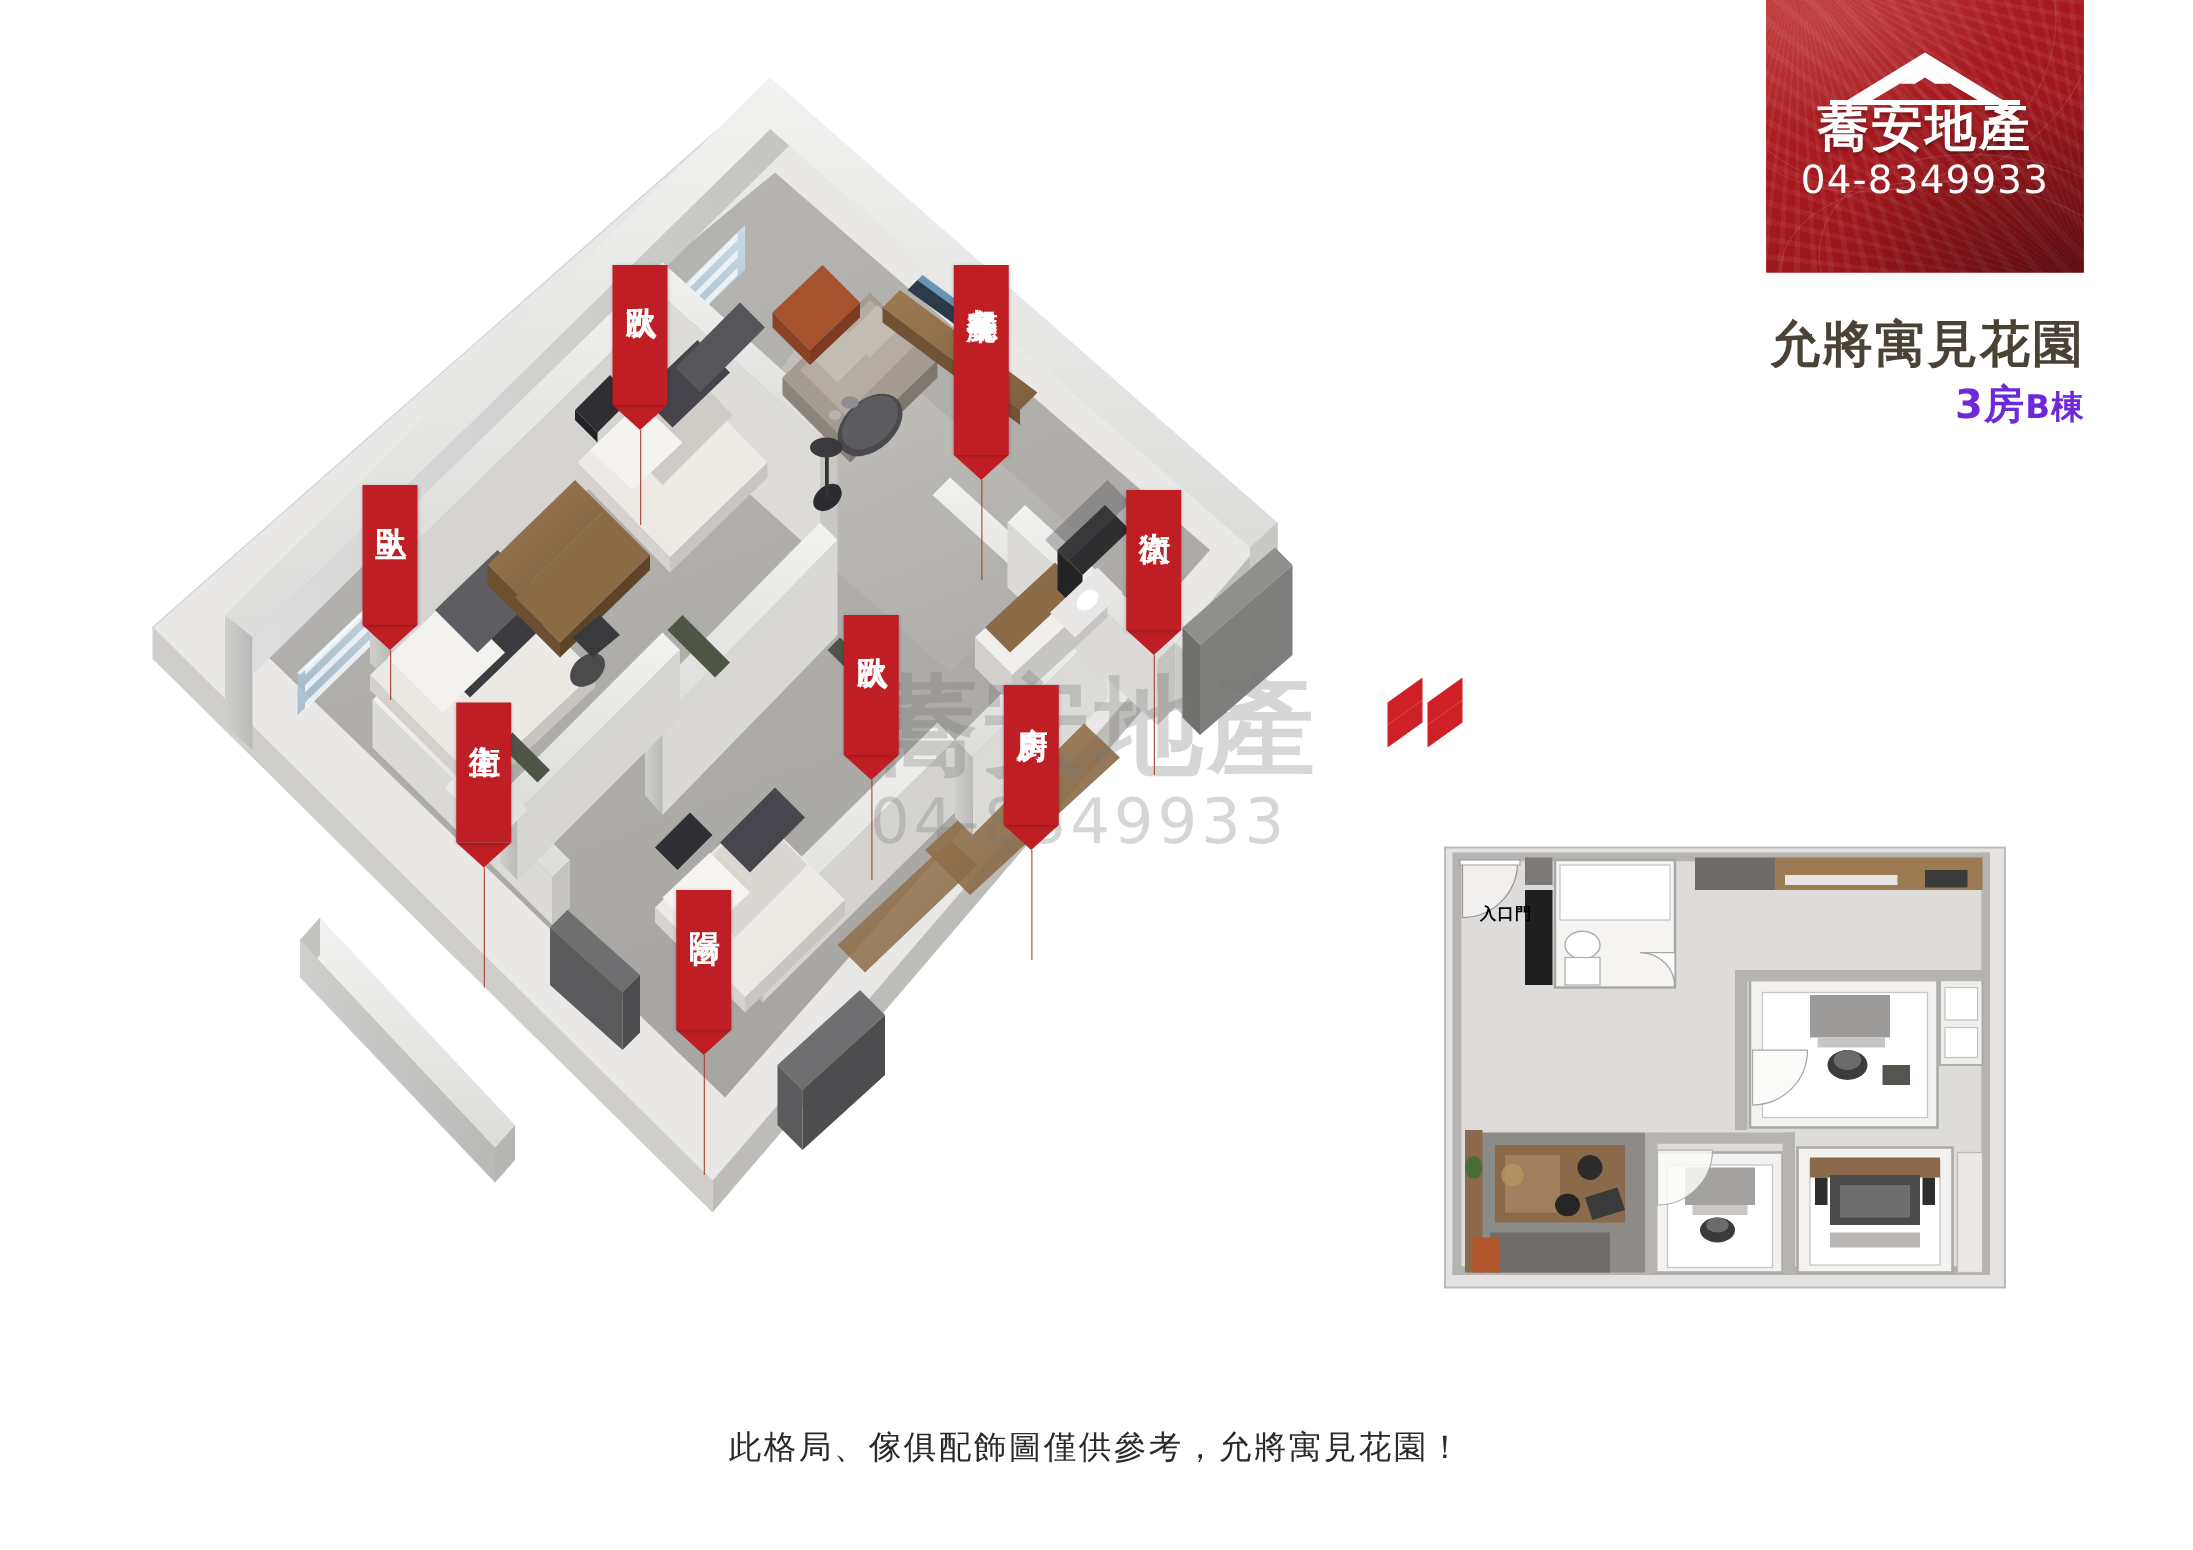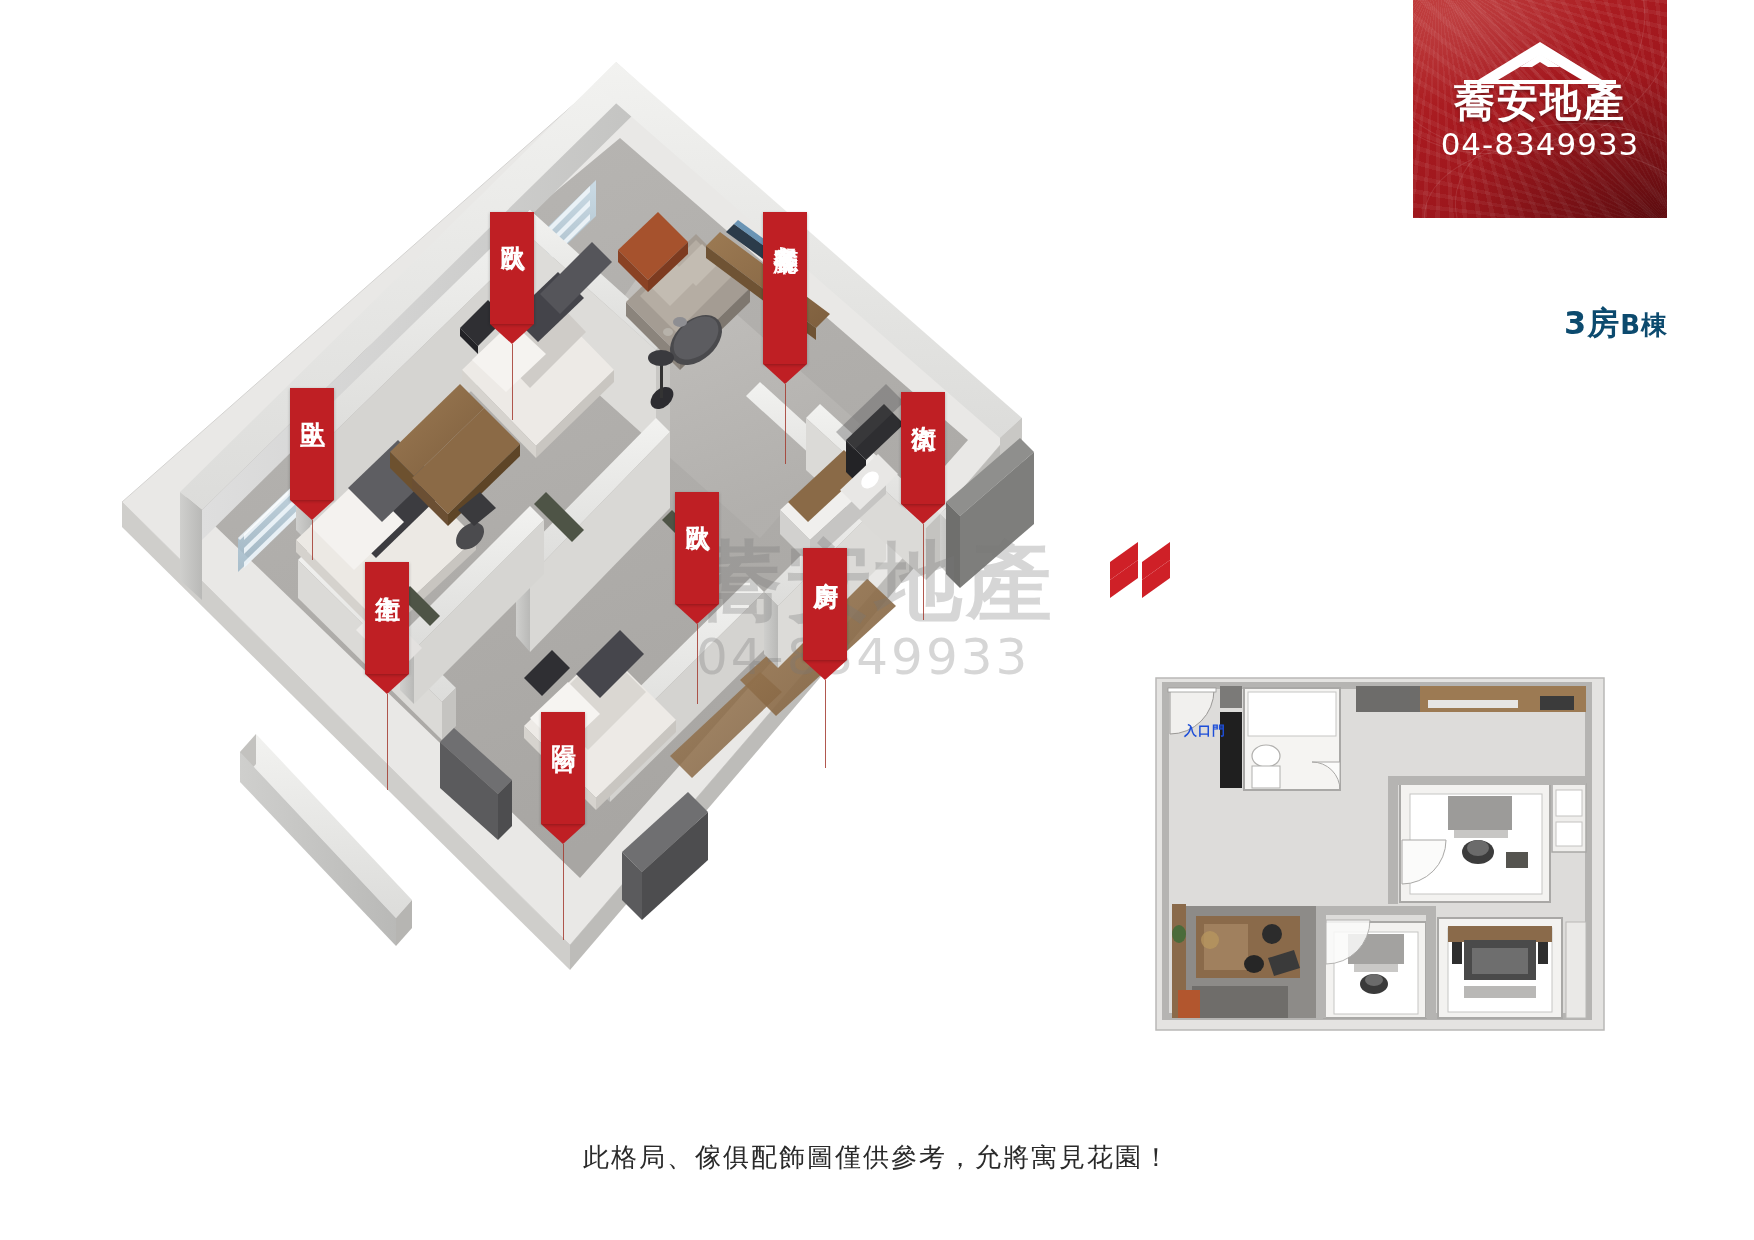--- a/index.html
+++ b/index.html
@@ -46,21 +46,21 @@
   }
 
   
   .project-title{
     position:absolute;right:86px;top:254px;
     color:#4a4137;font-size:40px;font-weight:700;letter-spacing:2px;line-height:1.1;
     white-space:nowrap;
   }
   .project-sub{
     position:absolute;right:86px;top:306px;
-    color:#0c4a6e;font-weight:700;letter-spacing:1px;line-height:1.1;white-space:nowrap;
+    color:#6d28d9;font-weight:700;letter-spacing:1px;line-height:1.1;white-space:nowrap;
     font-size:26px;
   }
   .project-sub .big{font-size:32px;}
 
   
   .stage{position:absolute;left:60px;top:40px;width:1060px;height:960px;}
   .stage svg{position:absolute;left:0;top:0;}
 
   
   .wm{
@@ -97,21 +97,21 @@
     width:1px;margin:0 auto;background:#a33b30;opacity:.85;
   }
 
   
   .chevrons{position:absolute;left:1108px;top:536px;width:80px;height:80px;}
 
   
   .miniplan{position:absolute;left:1148px;top:672px;width:472px;height:380px;}
   .miniplan svg{position:absolute;left:0;top:0;}
   .entry-label{
-    position:absolute;left:36px;top:50px;color:#1d4ed8;font-size:13px;
+    position:absolute;left:36px;top:50px;color:#000000;font-size:13px;
     letter-spacing:1px;white-space:nowrap;font-weight:600;
   }
 
   
   .caption{
     position:absolute;left:0;right:0;top:1140px;text-align:center;
     color:#2a2a2a;font-size:26px;letter-spacing:2px;
     font-family:"DejaVu Serif","Liberation Serif",serif;
   }
 </style>
@@ -475,20 +475,21 @@
     <svg class="logo-roof" viewBox="0 0 156 46">
       <polygon points="78,2 140,40 120,40 78,15 36,40 16,40" fill="#ffffff"></polygon>
       <polygon points="78,14 98,27 86,27 78,22 70,27 58,27" fill="#ffffff"></polygon>
       <rect x="2" y="40" width="152" height="4" fill="#ffffff"></rect>
     </svg>
 
     <div class="brand-name">蕎安地產</div>
     <div class="brand-phone">04-8349933</div>
   </div>
 
+  <div class="project-title">允將寓見花園</div>
   <div class="project-sub">
     <span class="big">3</span><span class="big">房</span><span>B棟</span>
   </div>
 
   <div class="miniplan">
     <svg width="472" height="380" viewBox="0 0 472 380">
       <defs>
         <linearGradient id="mw" x1="0" y1="0" x2="0" y2="1">
           <stop offset="0%" stop-color="#dcdbd9"></stop>
             <stop offset="100%" stop-color="#cdccca"></stop>

